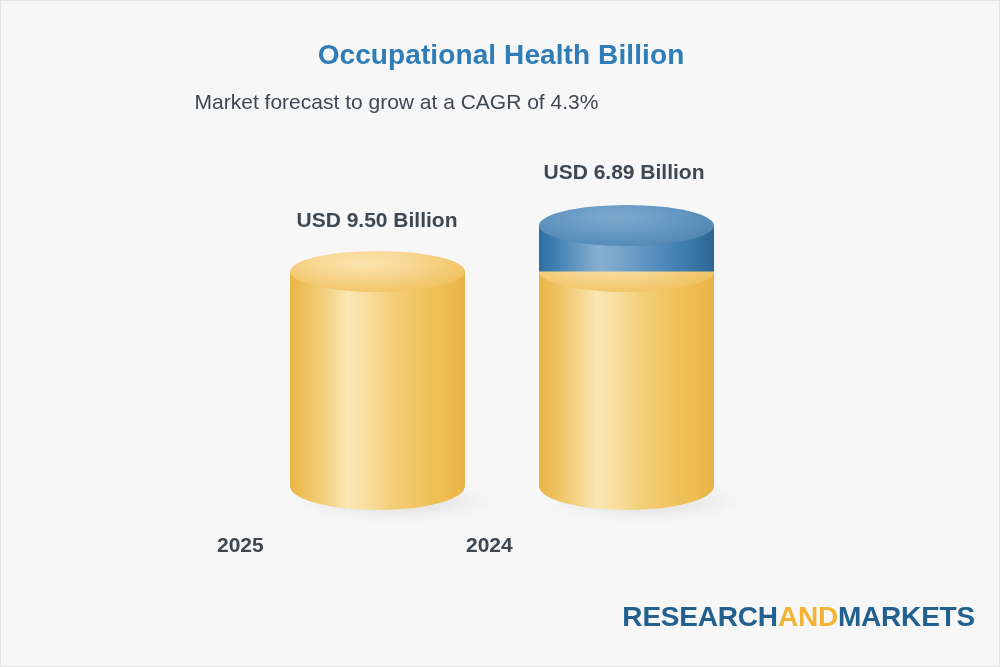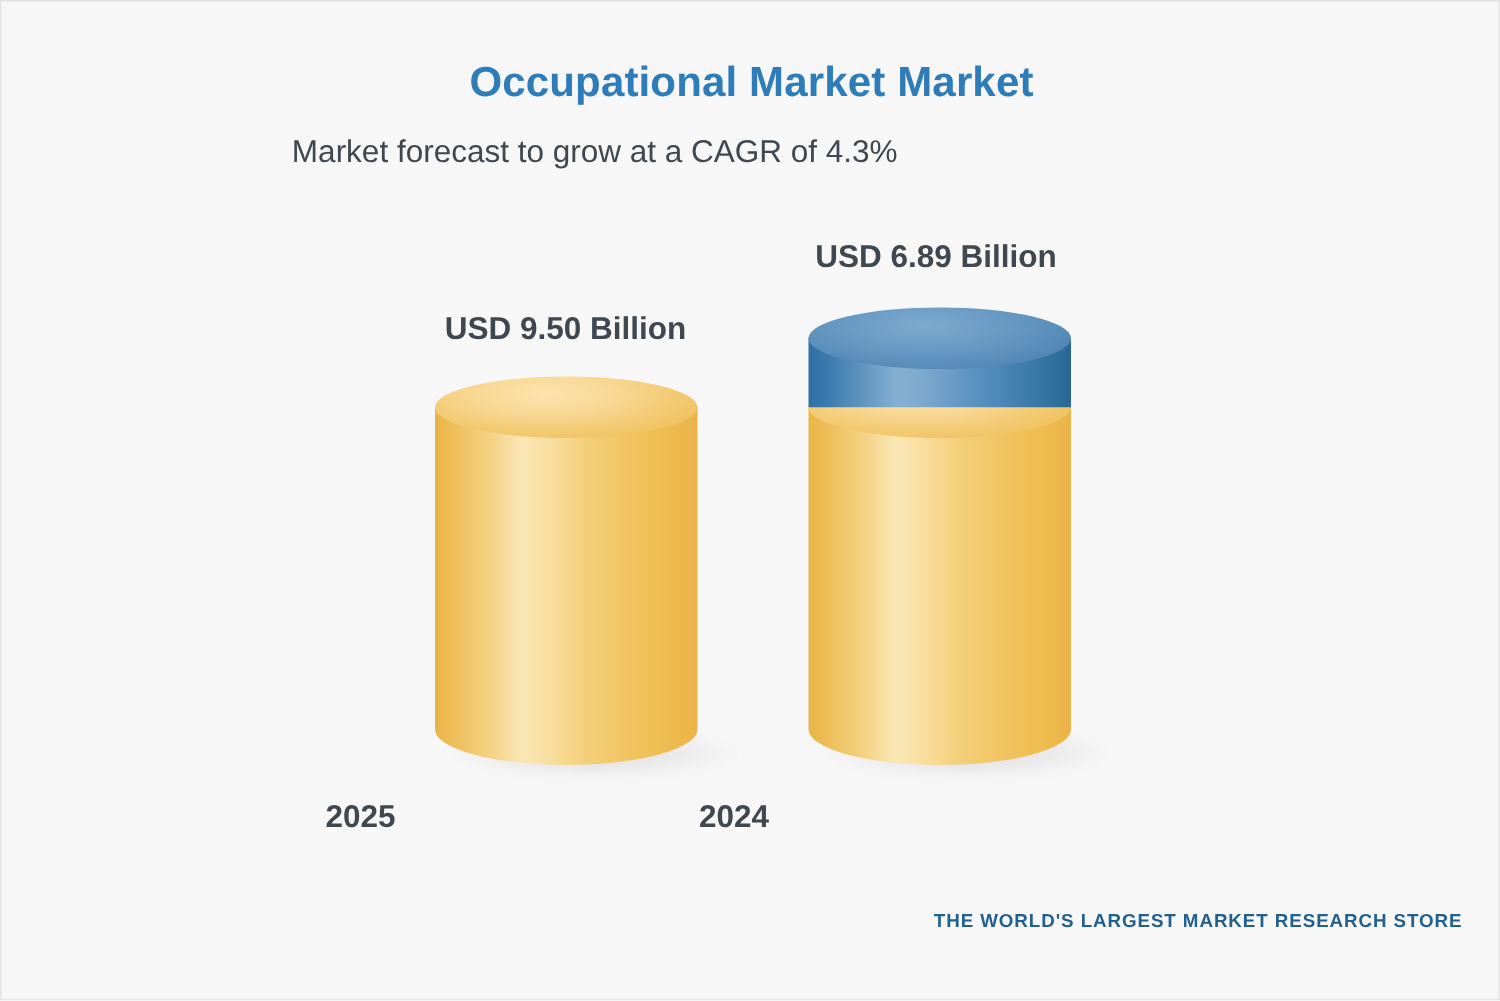--- a/index.html
+++ b/index.html
@@ -180,21 +180,21 @@
     color: #21608f;
     letter-spacing: 0.62px;
     line-height: 1;
   }
 </style>
 </head>
 <body>
 
 <div id="canvas">
 
-  <div class="chart-title">Occupational Market Market</div>
+  <div class="chart-title">Occupational Health Billion</div>
 
   <div class="chart-subtitle">Market forecast to grow at a CAGR of 4.3%</div>
 
   <div class="plot">
 
     <div class="bar-group">
 
       <div class="value-label" style="left:216px; top:207px;">USD 9.50 Billion</div>
 
       <div class="cyl" style="left:289px; top:250px; width:175px; height:259px;">
@@ -238,16 +238,18 @@
         <div class="seg-cap cap-blue" style="left:0px; top:0px; width:175px; height:41px;"></div>
       </div>
 
       <div class="cat-label" style="left:465px; top:532px;">2024</div>
     </div>
 
   </div>
 
 
   <div class="brand">
-    <div class="brand-tagline">THE WORLD'S LARGEST MARKET RESEARCH STORE</div>
+    <div>
+      <span class="brand-word">RESEARCH </span><span class="brand-word brand-and">AND</span><span class="brand-word"> MARKETS</span>
+    </div>
   </div>
 
 </div>
 
 </body></html>

